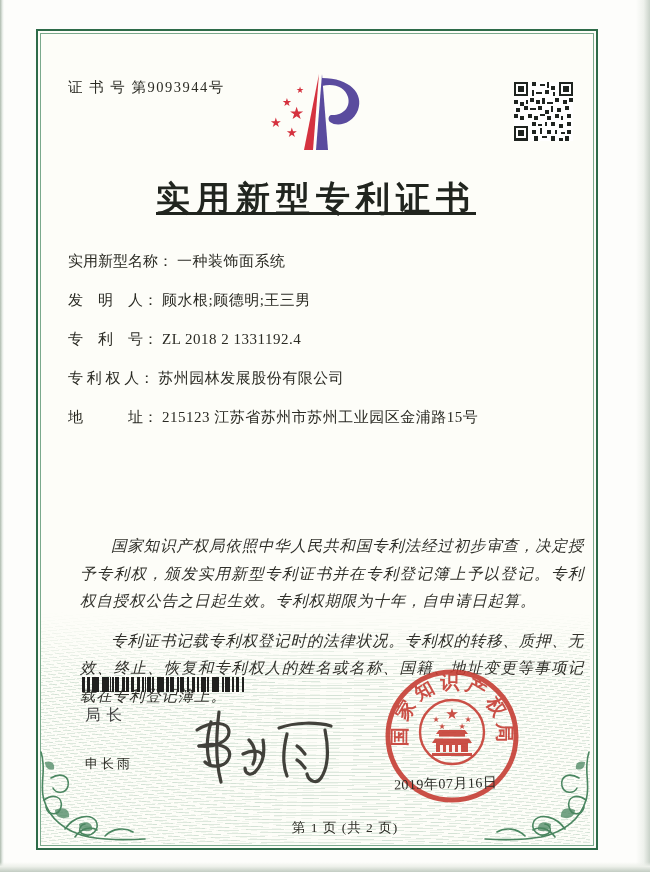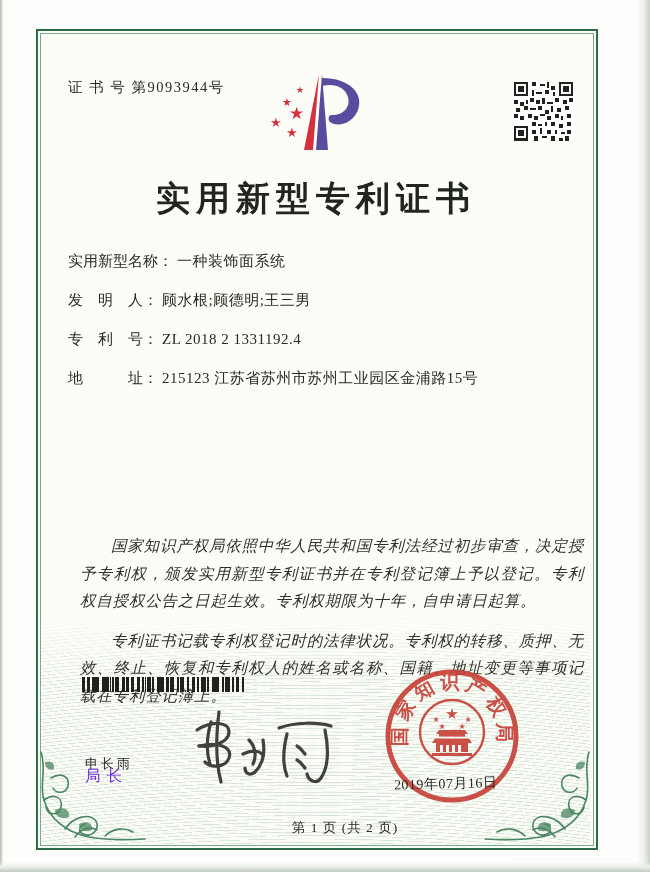--- a/index.html
+++ b/index.html
@@ -37,39 +37,39 @@
 
   
   .logo{left:258px;top:64px;width:118px;height:88px;}
   .logo .star{position:absolute;color:#d5323f;line-height:1;}
   .logo svg{position:absolute;left:0;top:0;}
 
   
   .qr{left:514px;top:81px;width:59px;height:60px;}
 
   .title{left:37px;top:176px;width:558px;text-align:center;
-    font-size:34px;font-weight:bold;letter-spacing:6px;color:#21251f;}
+    font-size:34px;font-weight:bold;letter-spacing:6px;color:#21251f;text-decoration:underline;}
 
   .fields{left:68px;top:250px;width:520px;font-size:15px;color:#2a2a23;}
   .fields .row{line-height:22px;margin-bottom:17px;white-space:nowrap;}
   .fields .fvalue{margin-left:4px;letter-spacing:.5px;}
   .fields .second{margin-left:48px;letter-spacing:1px;}
 
   .body-text{left:68px;top:520px;width:528px;
     font-size:15.5px;line-height:27.5px;color:#30302a;
     font-style:italic;text-align:justify;}
   .body-text p{margin:12px;text-indent:2em;letter-spacing:.8px;}
 
   .barcode{left:82px;top:677px;width:163px;height:15px;
     background:
       repeating-linear-gradient(90deg,#20201e 0 2px,rgba(0,0,0,0) 2px 5px),
       repeating-linear-gradient(90deg,#20201e 0 1px,rgba(0,0,0,0) 1px 7px),
       repeating-linear-gradient(90deg,#20201e 0 3px,rgba(0,0,0,0) 3px 11px);}
 
-  .director-label{left:85px;top:766px;font-size:15.5px;letter-spacing:6px;color:#6d28d9;}
+  .director-label{left:85px;top:705px;font-size:15.5px;letter-spacing:6px;color:#404040;}
   .director-name{left:85px;top:755px;font-size:13px;letter-spacing:3px;color:#2a2a23;}
   .signature{left:183px;top:706px;}
 
   .seal{left:382px;top:666px;width:140px;height:140px;}
   .seal-date{left:394px;top:775px;width:124px;font-size:14px;color:#2c2c27;
     letter-spacing:.5px;transform:rotate(-1.5deg);white-space:nowrap;}
 
   .footer{left:37px;top:819px;width:616px;text-align:center;
     font-size:13.5px;color:#2d2d26;letter-spacing:1px;}
 
@@ -209,20 +209,23 @@
   <div class="row">
     <span class="flabel">实用新型名称：</span><span class="fvalue">一种装饰面系统</span>
   </div>
   <div class="row">
     <span class="flabel">发　明　人：</span><span class="fvalue">顾水根;顾德明;王三男</span>
   </div>
   <div class="row">
     <span class="flabel">专　利　号：</span><span class="fvalue">ZL 2018 2 1331192.4</span>
   </div>
   <div class="row">
+    <span class="flabel">专 利 权 人：</span><span class="fvalue">苏州园林发展股份有限公司</span>
+  </div>
+  <div class="row">
     <span class="flabel">地　　　址：</span><span class="fvalue">215123 江苏省苏州市苏州工业园区金浦路15号</span>
   </div>
 </div>
 
 <div class="abs body-text">
   <p>国家知识产权局依照中华人民共和国专利法经过初步审查，决定授予专利权，颁发实用新型专利证书并在专利登记簿上予以登记。专利权自授权公告之日起生效。专利权期限为十年，自申请日起算。</p>
   <p>专利证书记载专利权登记时的法律状况。专利权的转移、质押、无效、终止、恢复和专利权人的姓名或名称、国籍、地址变更等事项记载在专利登记簿上。</p>
 </div>
 
 <div class="abs barcode"></div>

